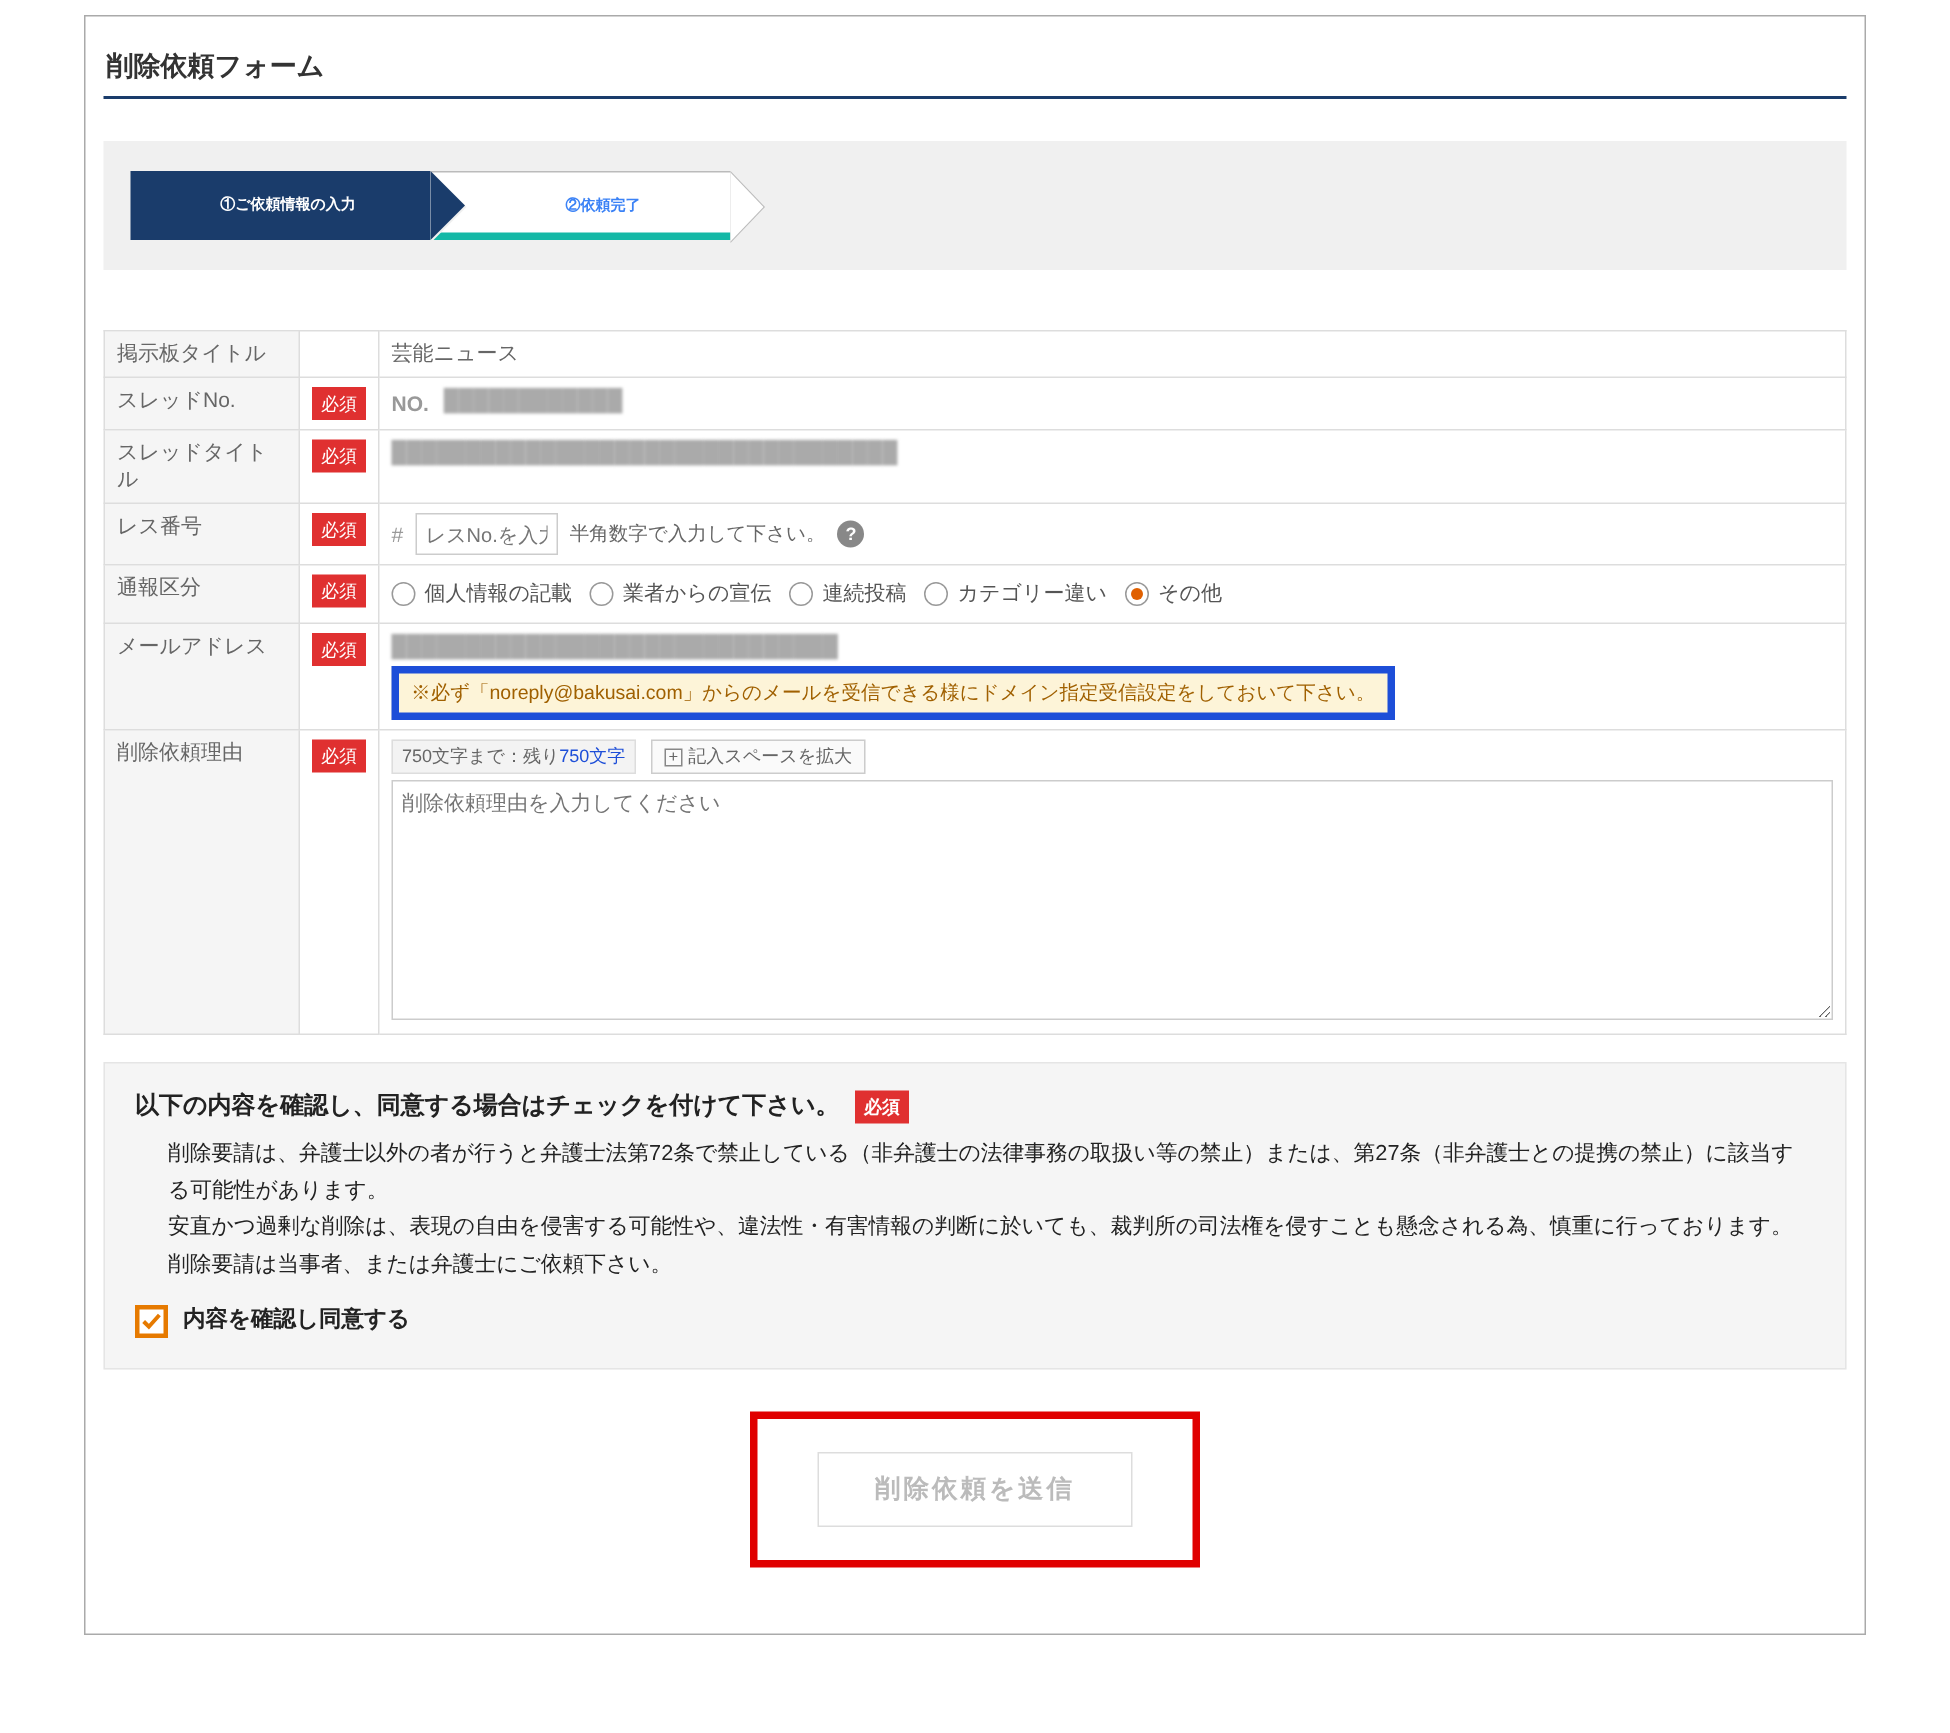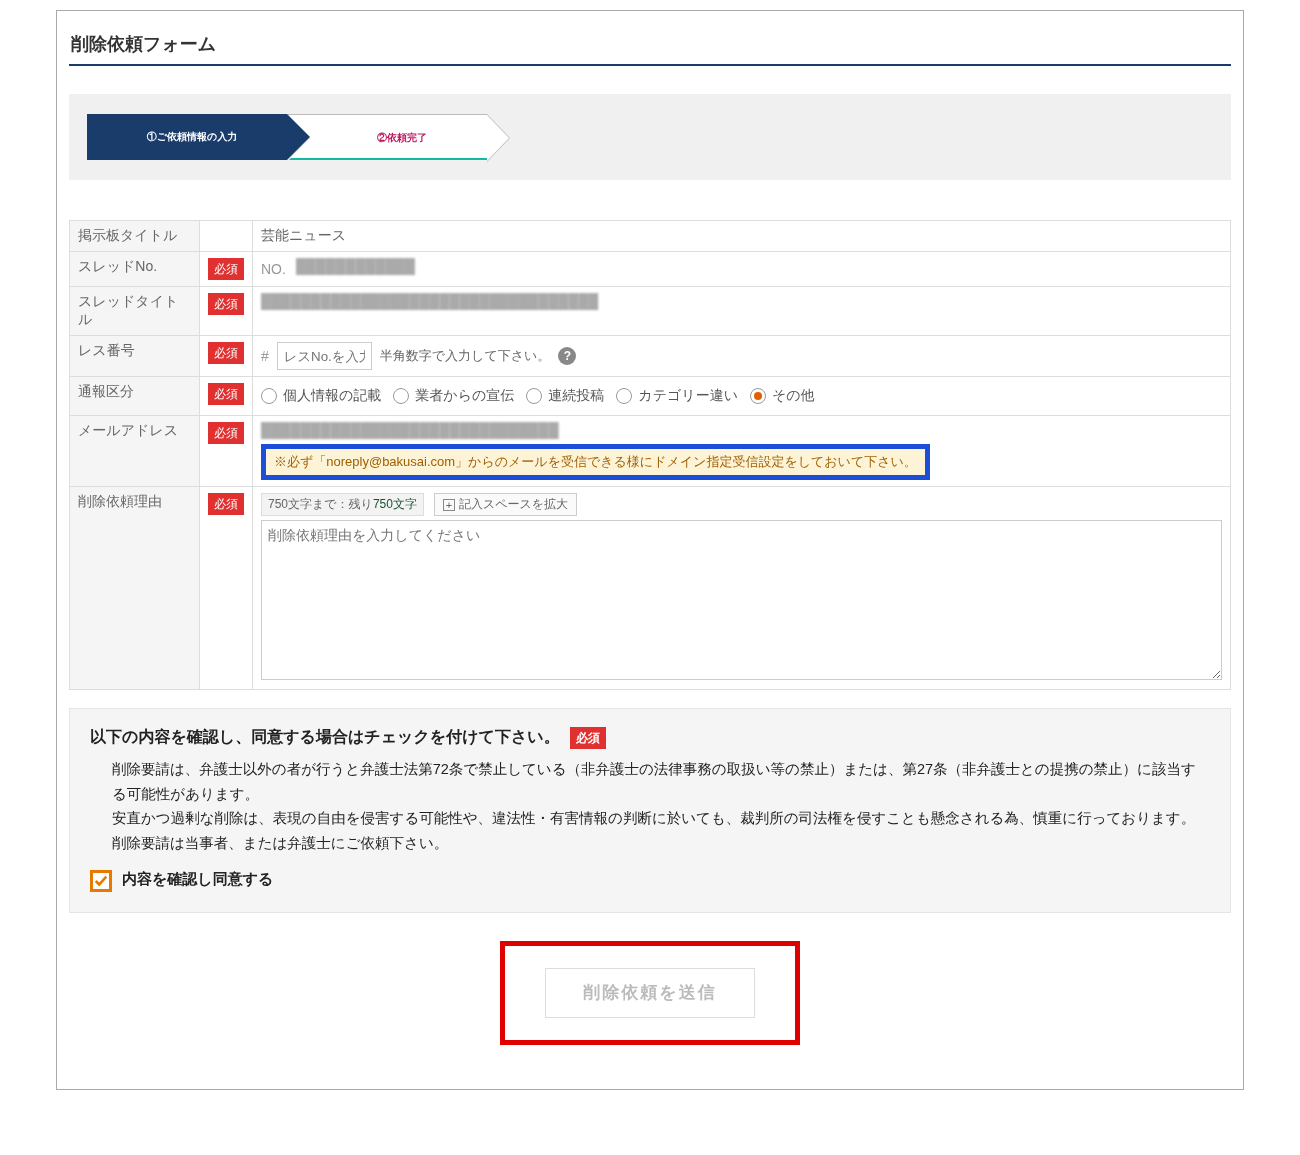--- a/index.html
+++ b/index.html
@@ -4,51 +4,51 @@
   <style>
     * { box-sizing: border-box; margin: 0; padding: 0; }
     body { font-family: "Hiragino Kaku Gothic ProN", "メイリオ", Meiryo, sans-serif; font-size: 14px; color: #333; background: #fff; }
     .page { width: 1188px; margin: 10px auto; border: 1px solid #aaa; padding: 15px 12px 30px 12px; }
     .page-title { font-size: 18px; font-weight: bold; padding: 6px 2px 8px 2px; border-bottom: 2px solid #1a3c6b; margin-bottom: 28px; }
     .steps { background: #f0f0f0; padding: 20px 18px; margin-bottom: 40px; }
     .step-wrap { display: flex; }
     .step { position: relative; height: 46px; line-height: 46px; font-weight: bold; font-size: 10px; text-align: center; }
     .step1 { width: 200px; background: #1a3c6b; color: #fff; padding-left: 10px; }
     .step1::after { content:""; position:absolute; right:-23px; top:0; border-left:23px solid #1a3c6b; border-top:23px solid transparent; border-bottom:23px solid transparent; z-index:2; }
-    .step2 { width: 200px; background: #fff; color: #be185d; border-top:1px solid #bbb; border-bottom:2px solid #14b8a6; padding-left: 30px; }
+    .step2 { width: 200px; background: #fff; color: #3b82f6; border-top:1px solid #bbb; border-bottom:5px solid #14b8a6; padding-left: 30px; }
     .step2::before { content:""; position:absolute; left:0; top:-1px; border-left:24px solid #f0f0f0; border-top:24px solid transparent; border-bottom:24px solid transparent; z-index:1; }
     .step2::after { content:""; position:absolute; right:-23px; top:-1px; border-left:23px solid #bbb; border-top:24px solid transparent; border-bottom:24px solid transparent; }
     .step2 .inner-arrow { position:absolute; right:-22px; top:0; border-left:22px solid #fff; border-top:23px solid transparent; border-bottom:23px solid transparent; z-index:2; }
     table.form { width: 100%; border-collapse: collapse; }
     table.form td { border: 1px solid #ddd; padding: 6px 8px; vertical-align: top; font-size: 14px; color:#666; }
     td.label { width: 130px; background: #f5f5f5; color:#555; }
     td.badge-cell { width: 44px; text-align:center; padding:6px 4px; }
     .badge { display:inline-block; width:36px; height:22px; line-height:22px; font-size:12px; color:#fff; text-align:center; }
     .badge-req { background:#e03030; }
     .badge-opt { background:#7a9cc7; }
     td.value { color:#444; }
-    .no-row { display:flex; align-items:center; gap:6px; }
+    .no-row { display:flex; align-items:center; gap:6px;font-weight:bold; }
     .no-prefix { color:#999; margin-right:4px; }
     .no-val { display:inline-block; height:22px; width:150px; background:#fff; color:#aaa; filter: blur(1px); }
     .thread-title-blur { display:inline-block; height:18px; width:520px; color:#aaa; filter: blur(1px); }
     .email-blur { display:inline-block; height:18px; width:480px; color:#aaa; filter: blur(1px); margin-bottom:4px; }
     .resno-row { display:flex; align-items:center; gap:8px; }
     .hash { color:#999; }
     input.resno { width:95px; height:28px; border:1px solid #ccc; padding:0 6px; color:#aaa; }
     .hint { font-size:13px; color:#666; }
     .help-icon { display:inline-block; width:18px; height:18px; border-radius:50%; background:#888; color:#fff; text-align:center; line-height:18px; font-size:12px; font-weight:bold; }
     .radio-row { display:flex; gap:12px; align-items:center; padding:4px 0; }
     .radio-item { display:flex; align-items:center; gap:6px; color:#555; font-size:14px; }
     .radio { width:16px; height:16px; border:1px solid #999; border-radius:50%; display:inline-flex; align-items:center; justify-content:center; }
     .radio.selected::after { content:""; width:8px; height:8px; background:#e06000; border-radius:50%; }
     input.name-input { width:440px; height:30px; border:1px solid #ccc; padding:0 8px; color:#aaa; }
     .email-note { background:#fdf4d8; border:5px solid #1d4ed8; color:#a06000; font-size:13px; padding:4px 8px; display:inline-block; }
     .reason-top { display:flex; align-items:center; gap:10px; margin-bottom:4px; }
     .counter { background:#f3f3f3; border:1px solid #ddd; padding:2px 6px; font-size:12px; color:#666; }
-    .counter .remain { color:#14532d;margin-top:36px; }
+    .counter .remain { color:#1d4ed8;margin-top:36px; }
     .expand-btn { border:1px solid #ccc; background:#fafafa; font-size:12px; padding:2px 8px; color:#666; display:flex; align-items:center; gap:4px; cursor:pointer; }
     .expand-btn .plus { display:inline-block; width:12px; height:12px; border:1px solid #888; text-align:center; line-height:10px; font-size:11px; }
     textarea.reason { width:100%; height:160px; border:1px solid #ccc; padding:6px; color:#aaa; resize:both; font-family:inherit; font-size:14px; }
     .consent-box { background:#f5f5f5; border:1px solid #e5e5e5; margin-top:18px; padding:18px 20px 20px 20px; }
     .consent-title { font-weight:bold; font-size:16px; color:#222; }
     .consent-title .badge { margin-left:6px; vertical-align:middle; }
     .consent-body { font-size:14.5px; color:#222; line-height:1.7; padding:8px 0 14px 22px; }
     .consent-check { display:flex; gap:10px; font-weight:bold; font-size:15px; color:#222; }
     .chk { width:22px; height:22px; border:3px solid #e67a00; display:inline-flex; align-items:center; justify-content:center; background:#fff; }
     .chk svg { width:14px; height:14px; }

